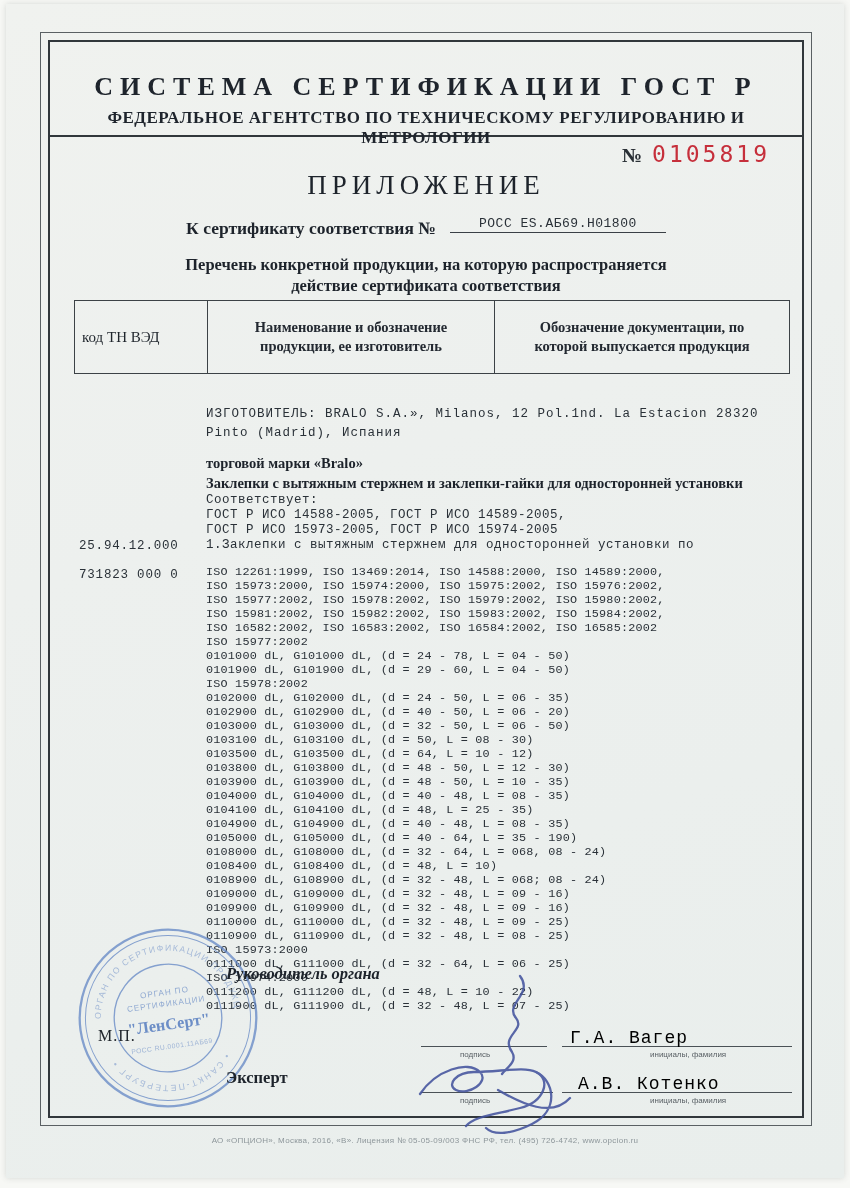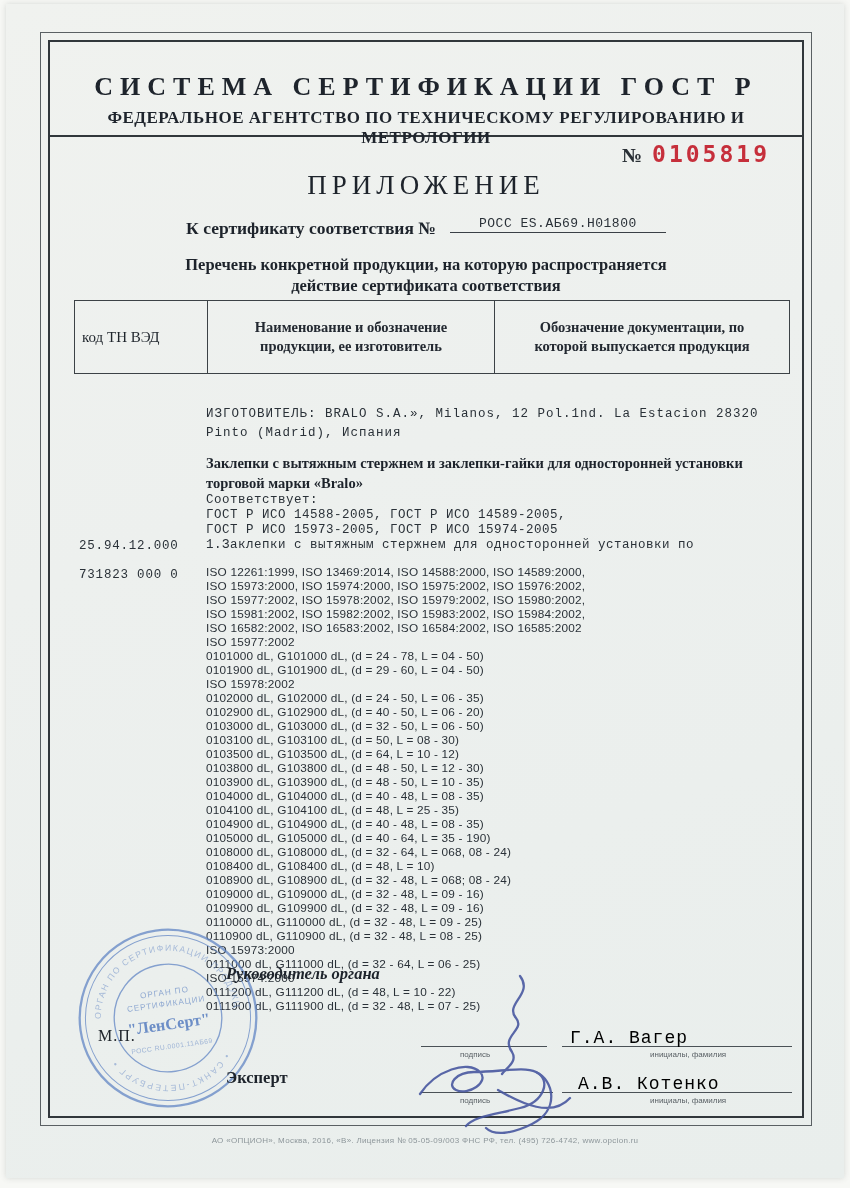--- a/index.html
+++ b/index.html
@@ -29,21 +29,21 @@
   .h1{
     margin-top:30px;font-weight:bold;font-size:26px;letter-spacing:7px;color:#1e242c;
   }
   .h2{
     margin-top:6px;font-weight:bold;font-size:17px;letter-spacing:.5px;color:#1e242c;
   }
   
   .blank-no{position:absolute;top:99px;right:32px;white-space:nowrap;}
   .no-sign{font-size:20px;font-weight:bold;color:#2a3036;margin-right:10px;}
   .no-val{
-    font-family:"DejaVu Sans Mono", monospace;font-size:23px;letter-spacing:3px;font-weight:bold;
+    font-family:"DejaVu Sans Mono", monospace;font-size:23px;letter-spacing:3px;
   }
   .doc-title{
     position:absolute;top:128px;left:0;right:0;text-align:center;
     font-size:27px;font-weight:normal;letter-spacing:5px;color:#1d232b;
   }
   .cert-line{
     position:absolute;top:176px;left:0;right:0;text-align:center;white-space:nowrap;
   }
   .cert-label{font-size:17.5px;font-weight:bold;color:#1d232b;}
   .cert-num{
@@ -74,21 +74,21 @@
     font-size:12.5px;letter-spacing:.8px;color:#2a3138;white-space:nowrap;
   }
   .code-ok{top:497px;}
   .code-tnved{top:526px;}
   
   .product-lines{position:absolute;left:156px;top:363px;width:592px;}
   .ln{white-space:nowrap;}
   .ln.m{font-family:"Liberation Mono","DejaVu Sans Mono",monospace;font-size:12.5px;line-height:19px;letter-spacing:1px;color:#2a3138;}
   .ln.b{font-family:"Liberation Serif",serif;font-weight:bold;font-size:14.5px;line-height:20px;color:#1d232b;}
   .ln.m2{font-family:"Liberation Mono","DejaVu Sans Mono",monospace;font-size:12.5px;line-height:15px;letter-spacing:.5px;color:#2a3138;}
-  .ln.d{font-family:Liberation Sans, sans-serif;font-size:11.8px;line-height:14px;letter-spacing:.2px;color:#2a3138;}
+  .ln.d{font-family:Liberation Mono, monospace;font-size:11.8px;line-height:14px;letter-spacing:.2px;color:#2a3138;}
   .ln.gap{height:10px;}
   .ln.gap2{height:12px;}
   
   .stamp{position:absolute;left:22px;top:880px;width:192px;height:192px;transform:rotate(-8deg);}
   .mp{position:absolute;left:48px;top:985px;font-size:16px;color:#20262c;letter-spacing:1px;}
   
   .sig-role{position:absolute;left:176px;font-size:16.5px;font-weight:bold;color:#1d232b;white-space:nowrap;}
   .role1{top:922px;font-style:italic;}
   .role2{top:1026px;}
   .sig-underline{position:absolute;border-bottom:1px solid #4a5156;}
@@ -154,22 +154,22 @@
       <div class="c3">Обозначение документации, по которой выпускается продукция</div>
     </div>
 
     <div class="code-ok">25.94.12.000</div>
     <div class="code-tnved">731823 000 0</div>
 
     <div class="product-lines">
         <div class="ln m">ИЗГОТОВИТЕЛЬ: BRALO S.A.», Milanos, 12 Pol.1nd. La Estacion 28320</div>
         <div class="ln m">Pinto (Madrid), Испания</div>
         <div class="ln gap"></div>
+        <div class="ln b">торговой марки «Bralo»</div>
         <div class="ln b">Заклепки с вытяжным стержнем и заклепки-гайки для односторонней установки</div>
-        <div class="ln b">торговой марки «Bralo»</div>
         <div class="ln m2">Соответствует:</div>
         <div class="ln m2">ГОСТ Р ИСО 14588-2005, ГОСТ Р ИСО 14589-2005,</div>
         <div class="ln m2">ГОСТ Р ИСО 15973-2005, ГОСТ Р ИСО 15974-2005</div>
         <div class="ln m2">1.Заклепки с вытяжным стержнем для односторонней установки по</div>
         <div class="ln gap2"></div>
         <div class="ln d">ISO 12261:1999, ISO 13469:2014, ISO 14588:2000, ISO 14589:2000,</div>
         <div class="ln d">ISO 15973:2000, ISO 15974:2000, ISO 15975:2002, ISO 15976:2002,</div>
         <div class="ln d">ISO 15977:2002, ISO 15978:2002, ISO 15979:2002, ISO 15980:2002,</div>
         <div class="ln d">ISO 15981:2002, ISO 15982:2002, ISO 15983:2002, ISO 15984:2002,</div>
         <div class="ln d">ISO 16582:2002, ISO 16583:2002, ISO 16584:2002, ISO 16585:2002</div>

